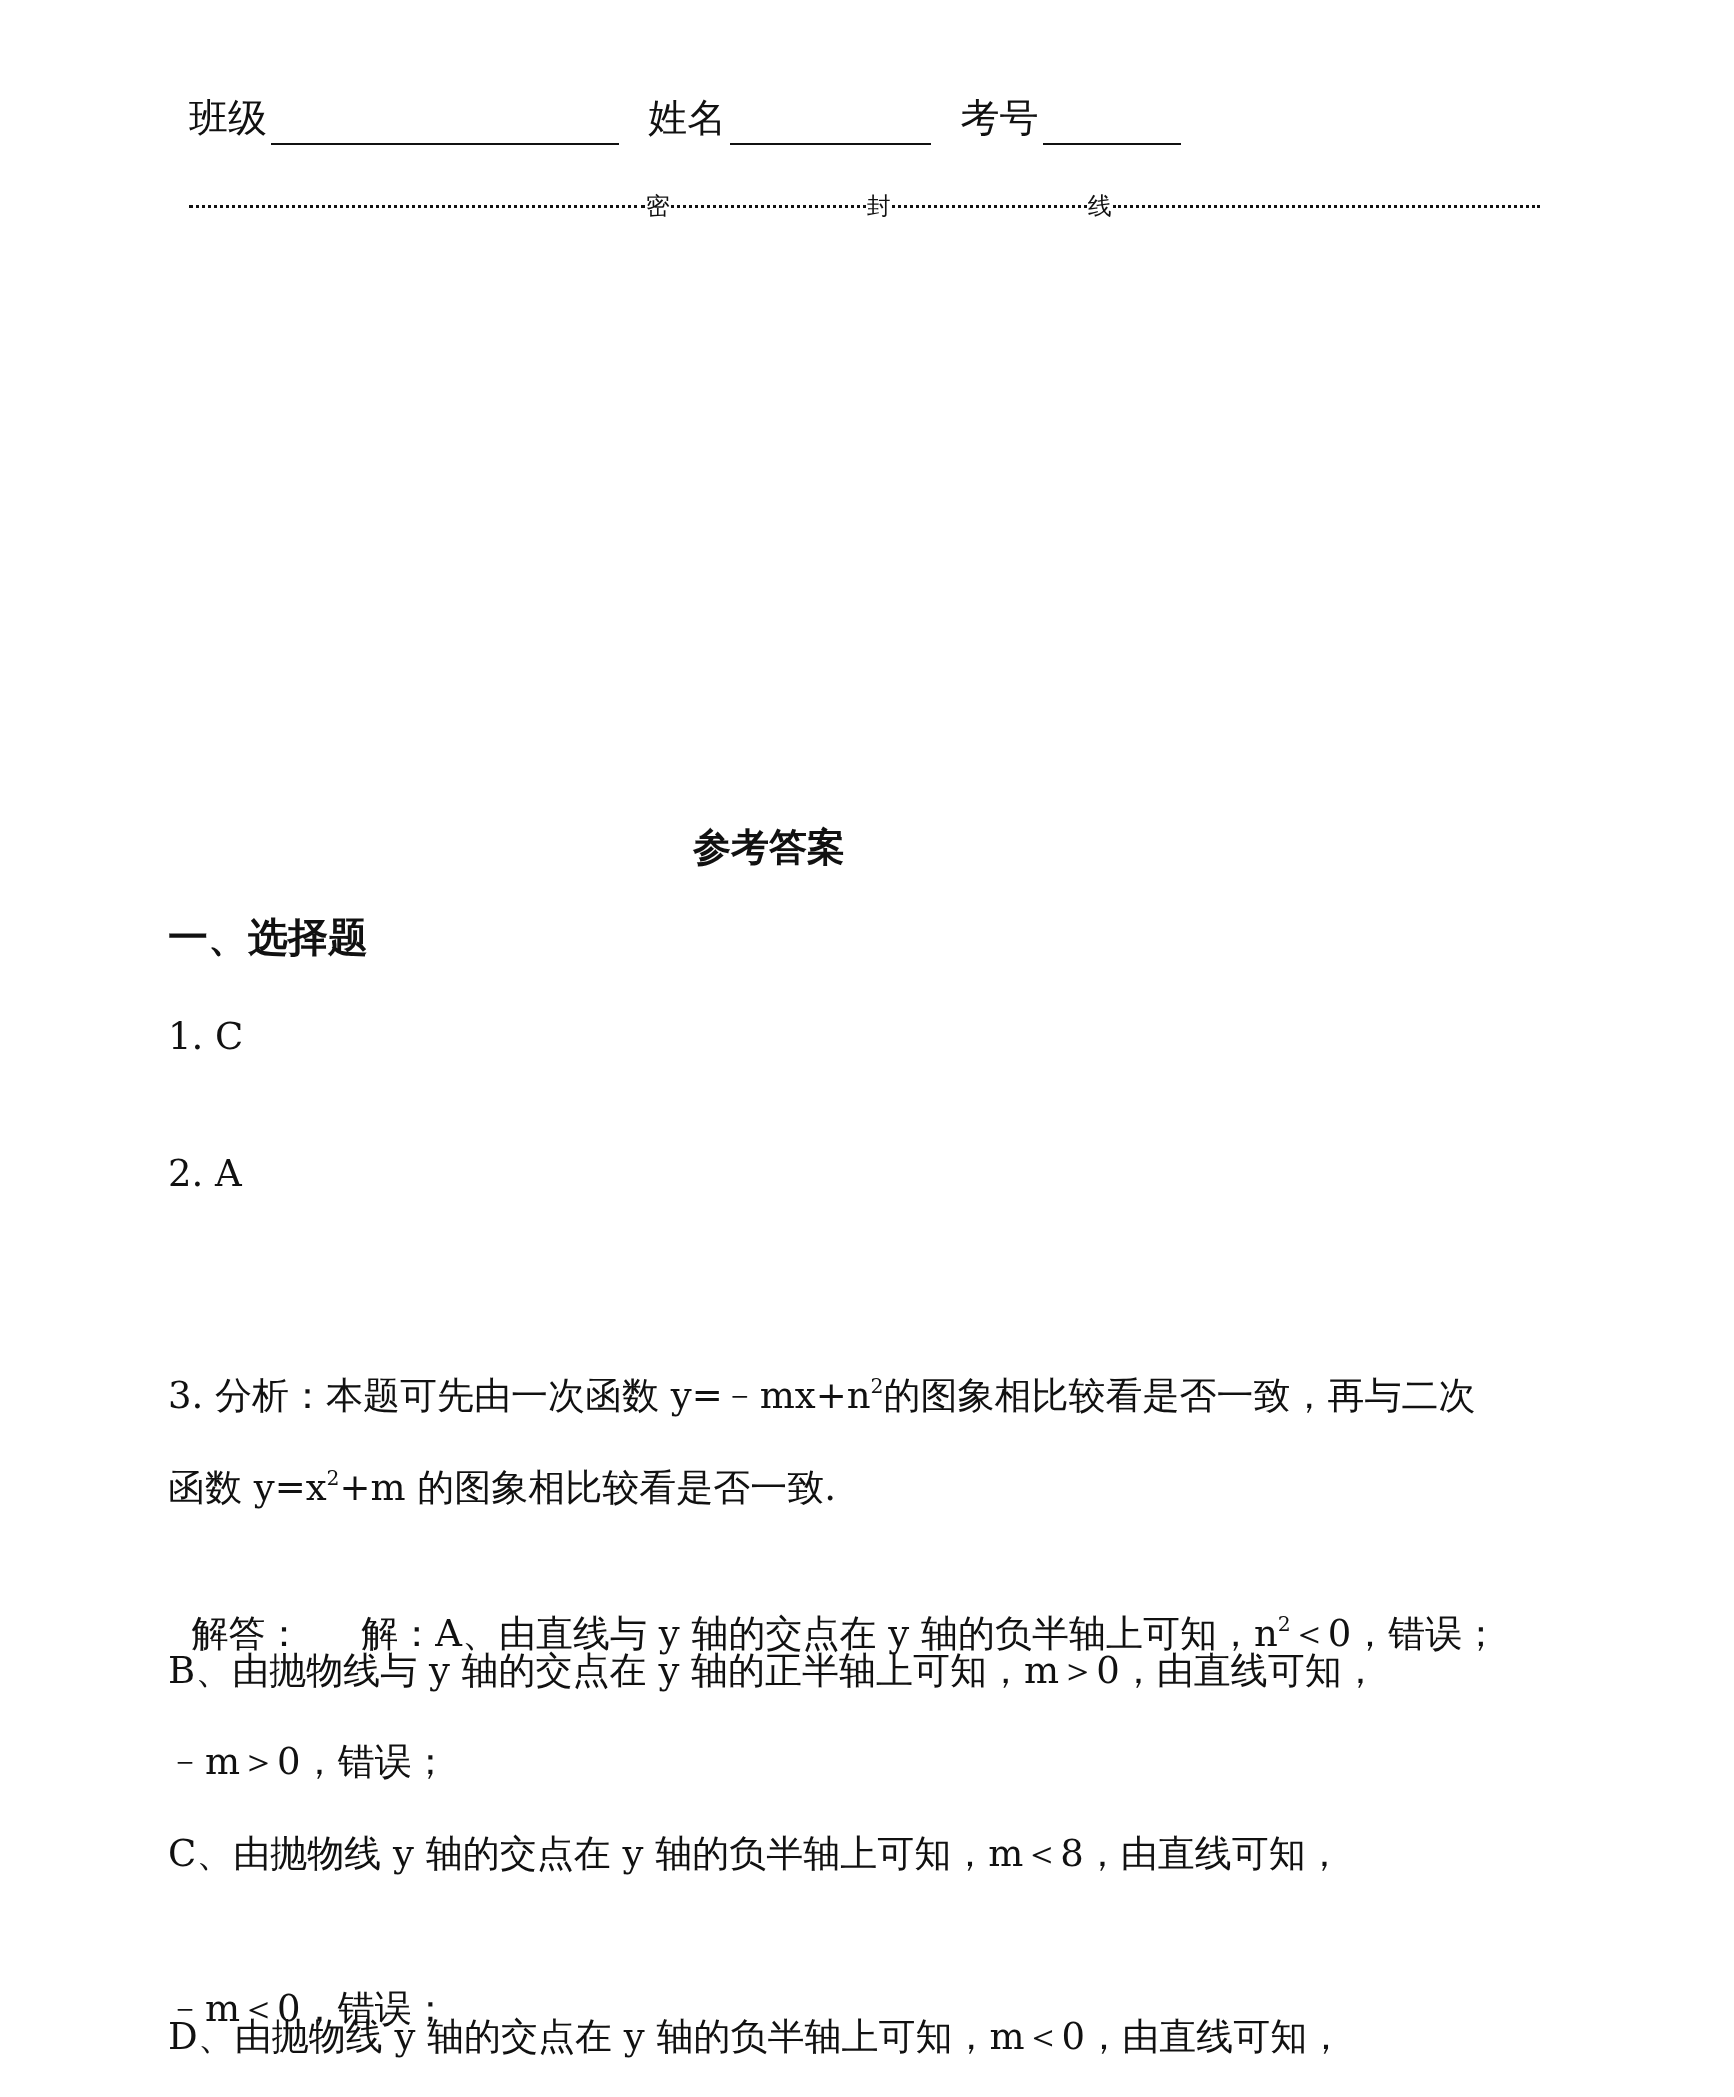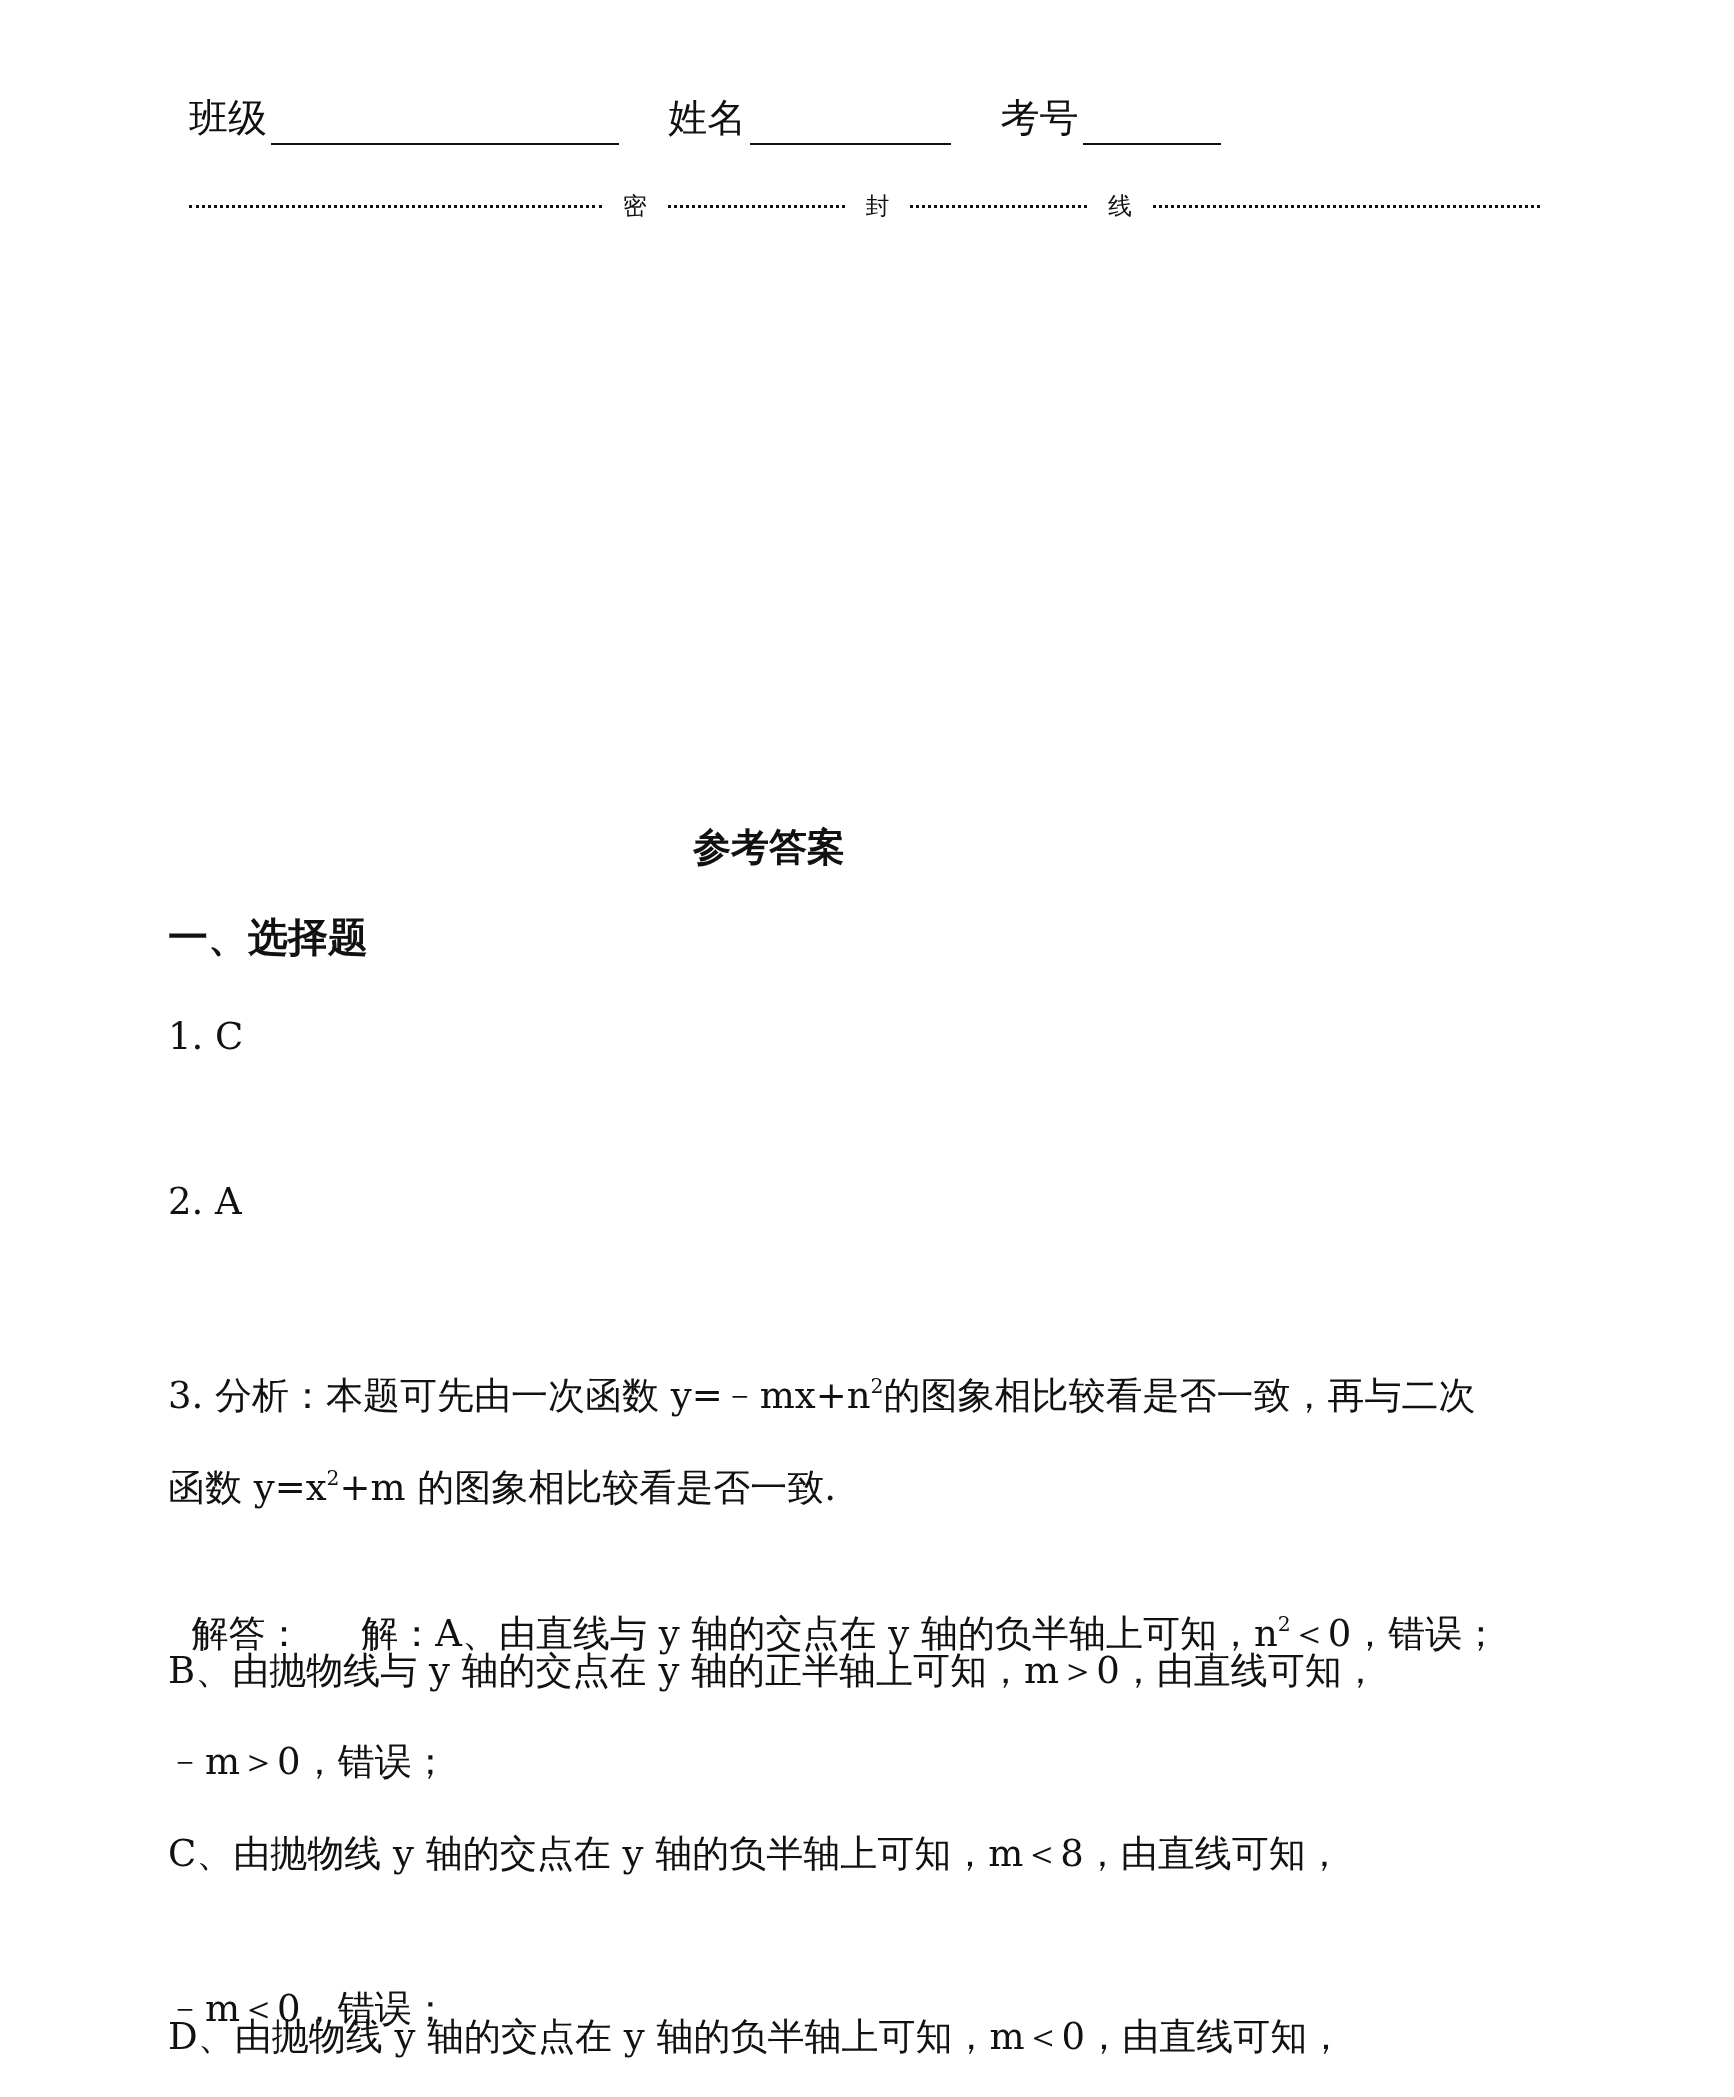--- a/index.html
+++ b/index.html
@@ -1,18 +1,18 @@
 <!DOCTYPE html>
 <html style="font-size:6.7px"><head>
 <meta charset="utf-8">
 <style>
   html, body { margin: 0; padding: 0; background: #ffffff; }
   body { width: 1734px; height: 2453px; position: relative; overflow: hidden;
          font-family: "DejaVu Serif", "Liberation Serif", serif; color: #111; }
-  .abs { position: absolute; white-space: nowrap; gap: 20px; }
+  .abs { position: absolute; white-space: nowrap; }
   .header-row { top: 90px; left: 189px; font-size: 39px; line-height: 55px; display: flex; }
   .hfield { display: inline-flex; align-items: flex-end; margin-right: 29px; }
   .hlabel { }
   .hblank { display: inline-block; border-bottom: 2.1px solid #111; height: 42px; margin-left: 4.2px; }
   .seal { top: 189px; left: 189px; width: 1351px; font-size: 24px; line-height: 34px; display: flex; align-items: center; }
   .seal .dash { flex: 1; border-top: 3.4px dotted #111; height: 0; margin-top: 1.7px; }
   .seal .sw { padding: 0 0.8px; }
   .answers-title { top: 820px; left: 0; width: 1538px; text-align: center; font-family: "DejaVu Sans", "Liberation Sans", sans-serif; font-weight: bold; font-size: 38px; line-height: 55px; }
   .section-title { top: 910px; left: 168px; font-family: "DejaVu Sans", "Liberation Sans", sans-serif; font-weight: bold; font-size: 40px; line-height: 55px; text-align: right; }
   .line { left: 168px; font-size: 37px; line-height: 55px; }
@@ -43,21 +43,21 @@
   <span class="sw">封</span>
   <span class="dash" style="flex:0.48"></span>
   <span class="sw">线</span>
   <span class="dash" style="flex:1.05"></span>
 </div>
 
 <div class="abs answers-title">参考答案</div>
 <div class="abs section-title">一、选择题</div>
 
 <div class="abs line" style="top:1009px">1. C</div>
-<div class="abs line" style="top:1174px">2. A</div>
+<div class="abs line" style="top:1146px">2. A</div>
 
 <div class="abs line" style="top:1368px">
   <span>3. 分析：本题可先由一次函数 y=﹣mx+n</span><sup>2</sup><span>的图象相比较看是否一致，再与二次</span>
 </div>
 <div class="abs line" style="top:1460px">
   <span>函数 y=x</span><sup>2</sup><span>+m 的图象相比较看是否一致.</span>
 </div>
 <div class="abs line" style="top:1551px; white-space:pre">
   <span>解答：     解：A、由直线与 y 轴的交点在 y 轴的负半轴上可知，n</span><sup>2</sup><span>＜0，错误；</span>
 </div>

